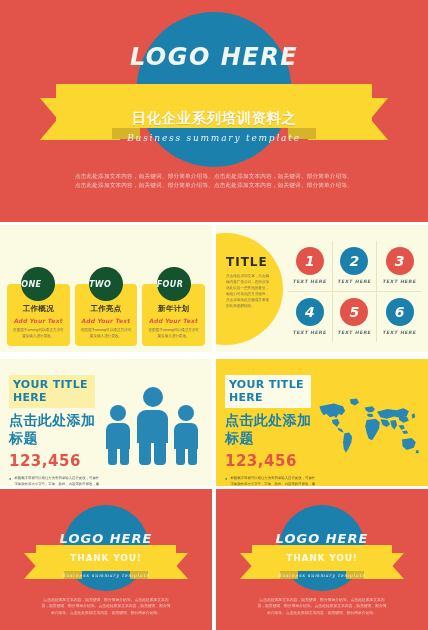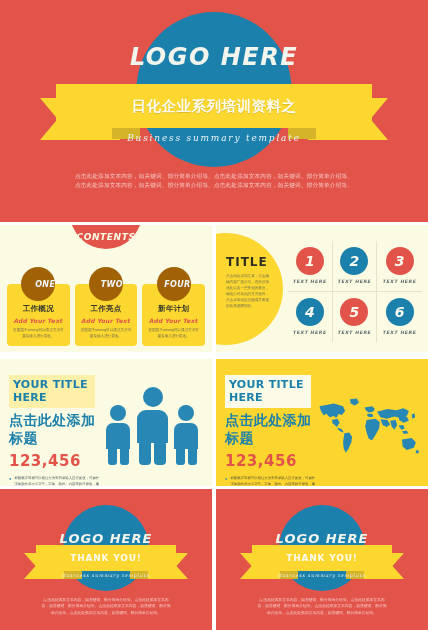--- a/index.html
+++ b/index.html
@@ -47,21 +47,21 @@
   .ribbon-tail.right { right: 40px; clip-path: polygon(0 0, 100% 0, 78% 50%, 100% 100%, 0 100%); }
   .ribbon-fold {
     position: absolute; top: 42px; width: 28px; height: 13px;
     background: #D6B42A;
   }
   .ribbon-fold.left { left: 112px; }
   .ribbon-fold.right { right: 112px; }
   .ribbon-main {
     position: absolute; left: 56px; right: 56px; top: 0; height: 44px;
     background: #FCD730;
-    display: flex; flex-direction: column; justify-content: center; align-items: center;
+    display: flex; flex-direction: column; justify-content: flex-end; align-items: center;
   }
   .hero-title-1, .hero-title-2 {
     color: #FAFAF2; font-size: 14.5px; font-weight: bold;
     letter-spacing: 0.5px; line-height: 19px;
     text-shadow: 0 1px 0 rgba(0,0,0,.12);
   }
   .hero-sub {
     position: absolute; left: 0; right: 0; top: 49px;
     text-align: center; color: #EAF3F8;
     font-size: 9px; font-style: italic; letter-spacing: 1.8px;
@@ -85,22 +85,22 @@
   .contents-tab span {
     color: #FBFBE3; font-size: 9px; font-style: italic;
     font-weight: bold; letter-spacing: .6px;
     font-family: "DejaVu Sans", sans-serif;
   }
   .cards { position: absolute; left: 7px; right: 7px; top: 42px; display: flex; gap: 5px; }
   .card { flex: 1; position: relative; padding-top: 17px; }
   .card-chip {
     position: absolute; top: 0; left: 50%; transform: translateX(-50%);
     width: 34px; height: 34px; border-radius: 50%;
-    background: #a16207; z-index: 2;
-    display: flex; align-items: center; justify-content: flex-end;
+    background: #14532d; z-index: 2;
+    display: flex; align-items: center; justify-content: flex-start;
   }
   .card-chip span {
     color: #F0F7FA; font-size: 8px; font-style: italic; font-weight: bold;
     letter-spacing: .4px; font-family: "DejaVu Sans", sans-serif;
   }
   .card-body {
     background: #FCD730; border-radius: 4px;
     padding: 20px 5px 7px; min-height: 60px; text-align: center;
   }
   .card-h { color: #3A3A2E; font-size: 7.5px; font-weight: bold; letter-spacing: .3px; }
@@ -246,23 +246,20 @@
         </div>
         <div class="hero-sub">Business summary template</div>
       </div>
 
       <div class="hero-body">点击此处添加文本内容，如关键词、部分简单介绍等。点击此处添加文本内容，如关键词、部分简单介绍等。点击此处添加文本内容，如关键词、部分简单介绍等。点击此处添加文本内容，如关键词、部分简单介绍等。</div>
     </div>
   </div>
 
   <div class="row row-2">
     <div class="slide half s-contents">
-      <div class="contents-tab">
-        <span>CONTENTS</span>
-      </div>
       <div class="cards">
 
         <div class="card">
           <div class="card-chip">
             <span>ONE</span>
           </div>
           <div class="card-body">
             <div class="card-h">工作概况</div>
             <div class="card-sub">Add Your Text</div>
             <div class="card-p">在图层子among可以通过方法可重复输入进行更改。</div>

